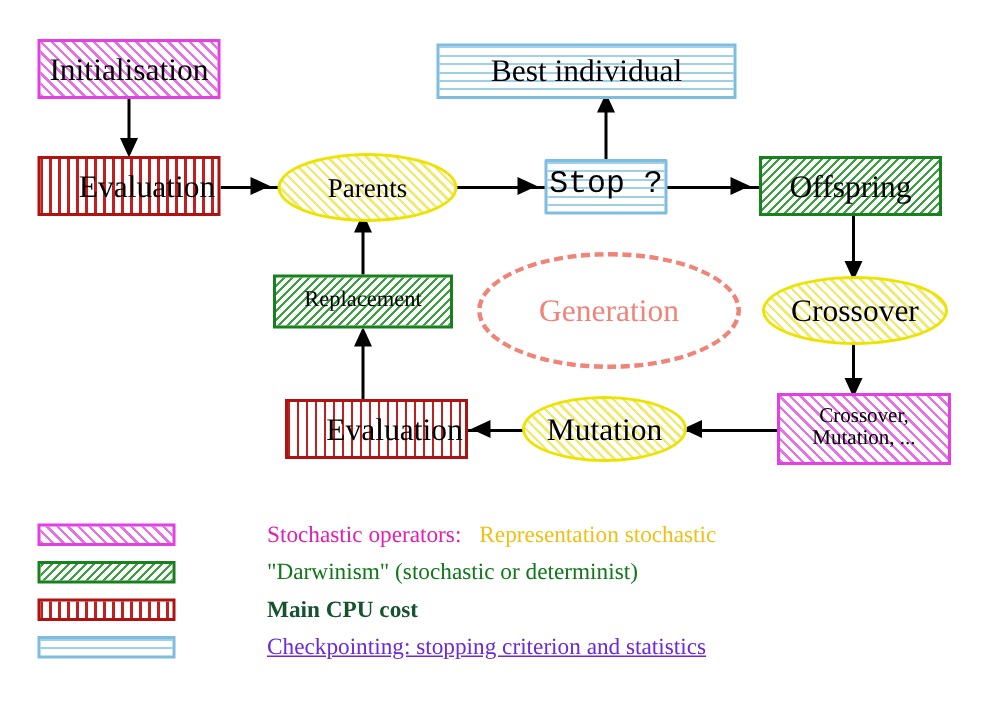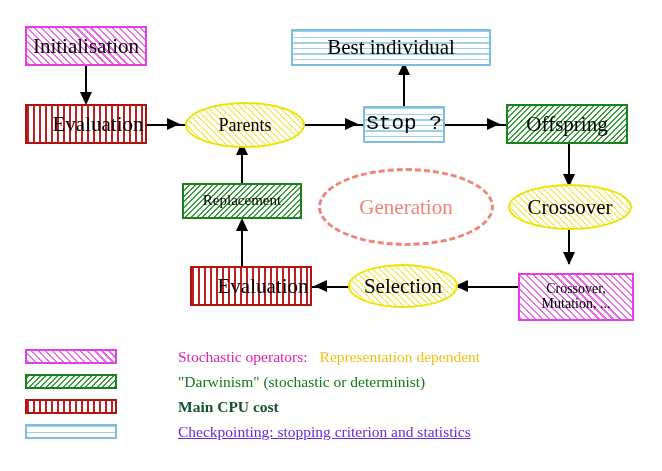--- a/index.html
+++ b/index.html
@@ -220,47 +220,47 @@
   </div>
 
   <div class="node box fill-green" style="left:506px; top:104px; width:122px; height:40px; font-size:21px;">
     <span class="label">Offspring</span>
   </div>
 
   <div class="node ellipse fill-yellow" style="left:508px; top:184px; width:124px; height:46px; font-size:21px;">
     <span class="label">Crossover</span>
   </div>
 
-  <div class="node box fill-magenta" style="left:518px; top:273px; width:116px; height:48px; font-size:14px;">
+  <div class="node box fill-magenta" style="left:518px; top:262px; width:116px; height:48px; font-size:14px;">
     <span class="label">Crossover,
 Mutation, ...</span>
   </div>
 
   <div class="node ellipse fill-yellow" style="left:348px; top:264px; width:110px; height:44px; font-size:21px;">
-    <span class="label">Selection</span>
+    <span class="label">Mutation</span>
   </div>
 
   <div class="node box fill-red" style="left:190px; top:266px; width:122px; height:40px; font-size:21px;">
     <span class="label">Evaluation</span>
   </div>
 
   <div class="node ellipse fill-none-dashed" style="left:318px; top:168px; width:176px; height:78px; font-size:21px;">
     <span class="label">Generation</span>
   </div>
 
   <div class="node box fill-green" style="left:182px; top:183px; width:120px; height:36px; font-size:15px;">
     <span class="label">Replacement</span>
   </div>
 
   <div id="legend">
 
     <div class="legend-row">
       <div class="legend-swatch fill-magenta"></div>
       <div class="legend-text">
-        <span class="lg-magenta">Stochastic operators:</span><span class="gap"></span><span class="lg-gold">Representation dependent</span>
+        <span class="lg-magenta">Stochastic operators:</span><span class="gap"></span><span class="lg-gold">Representation stochastic</span>
       </div>
     </div>
 
     <div class="legend-row">
       <div class="legend-swatch fill-green"></div>
       <div class="legend-text">
         <span class="lg-green">"Darwinism" (stochastic or determinist)</span>
       </div>
     </div>
 

